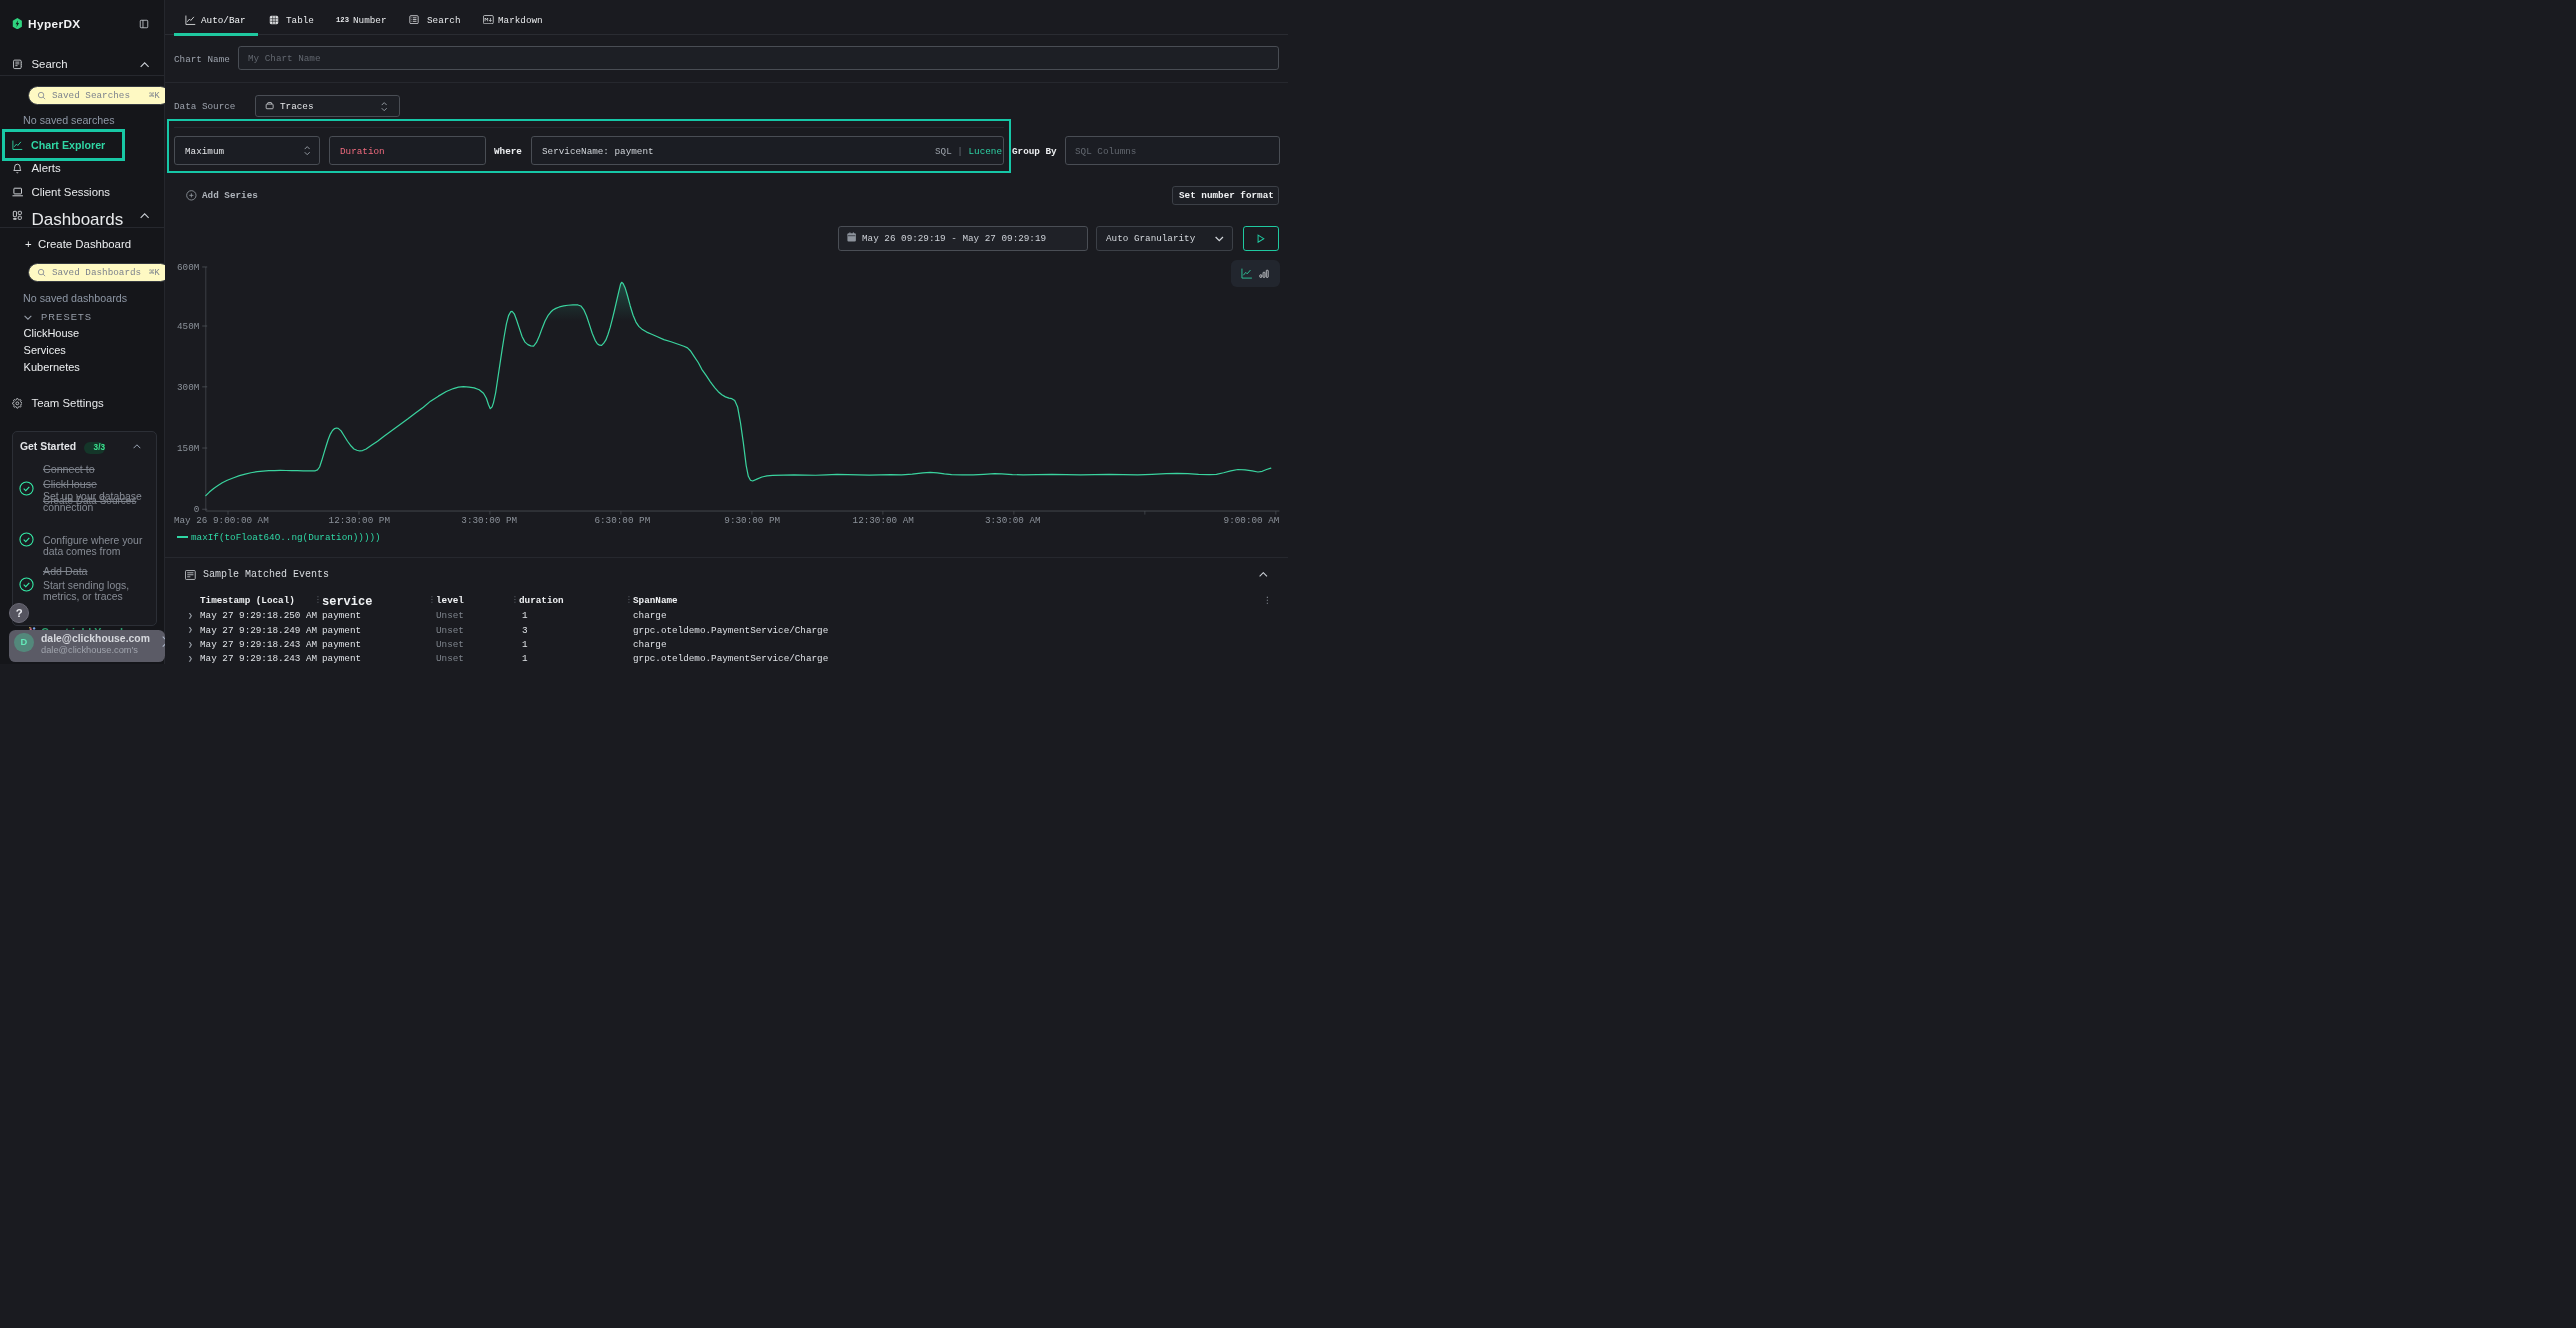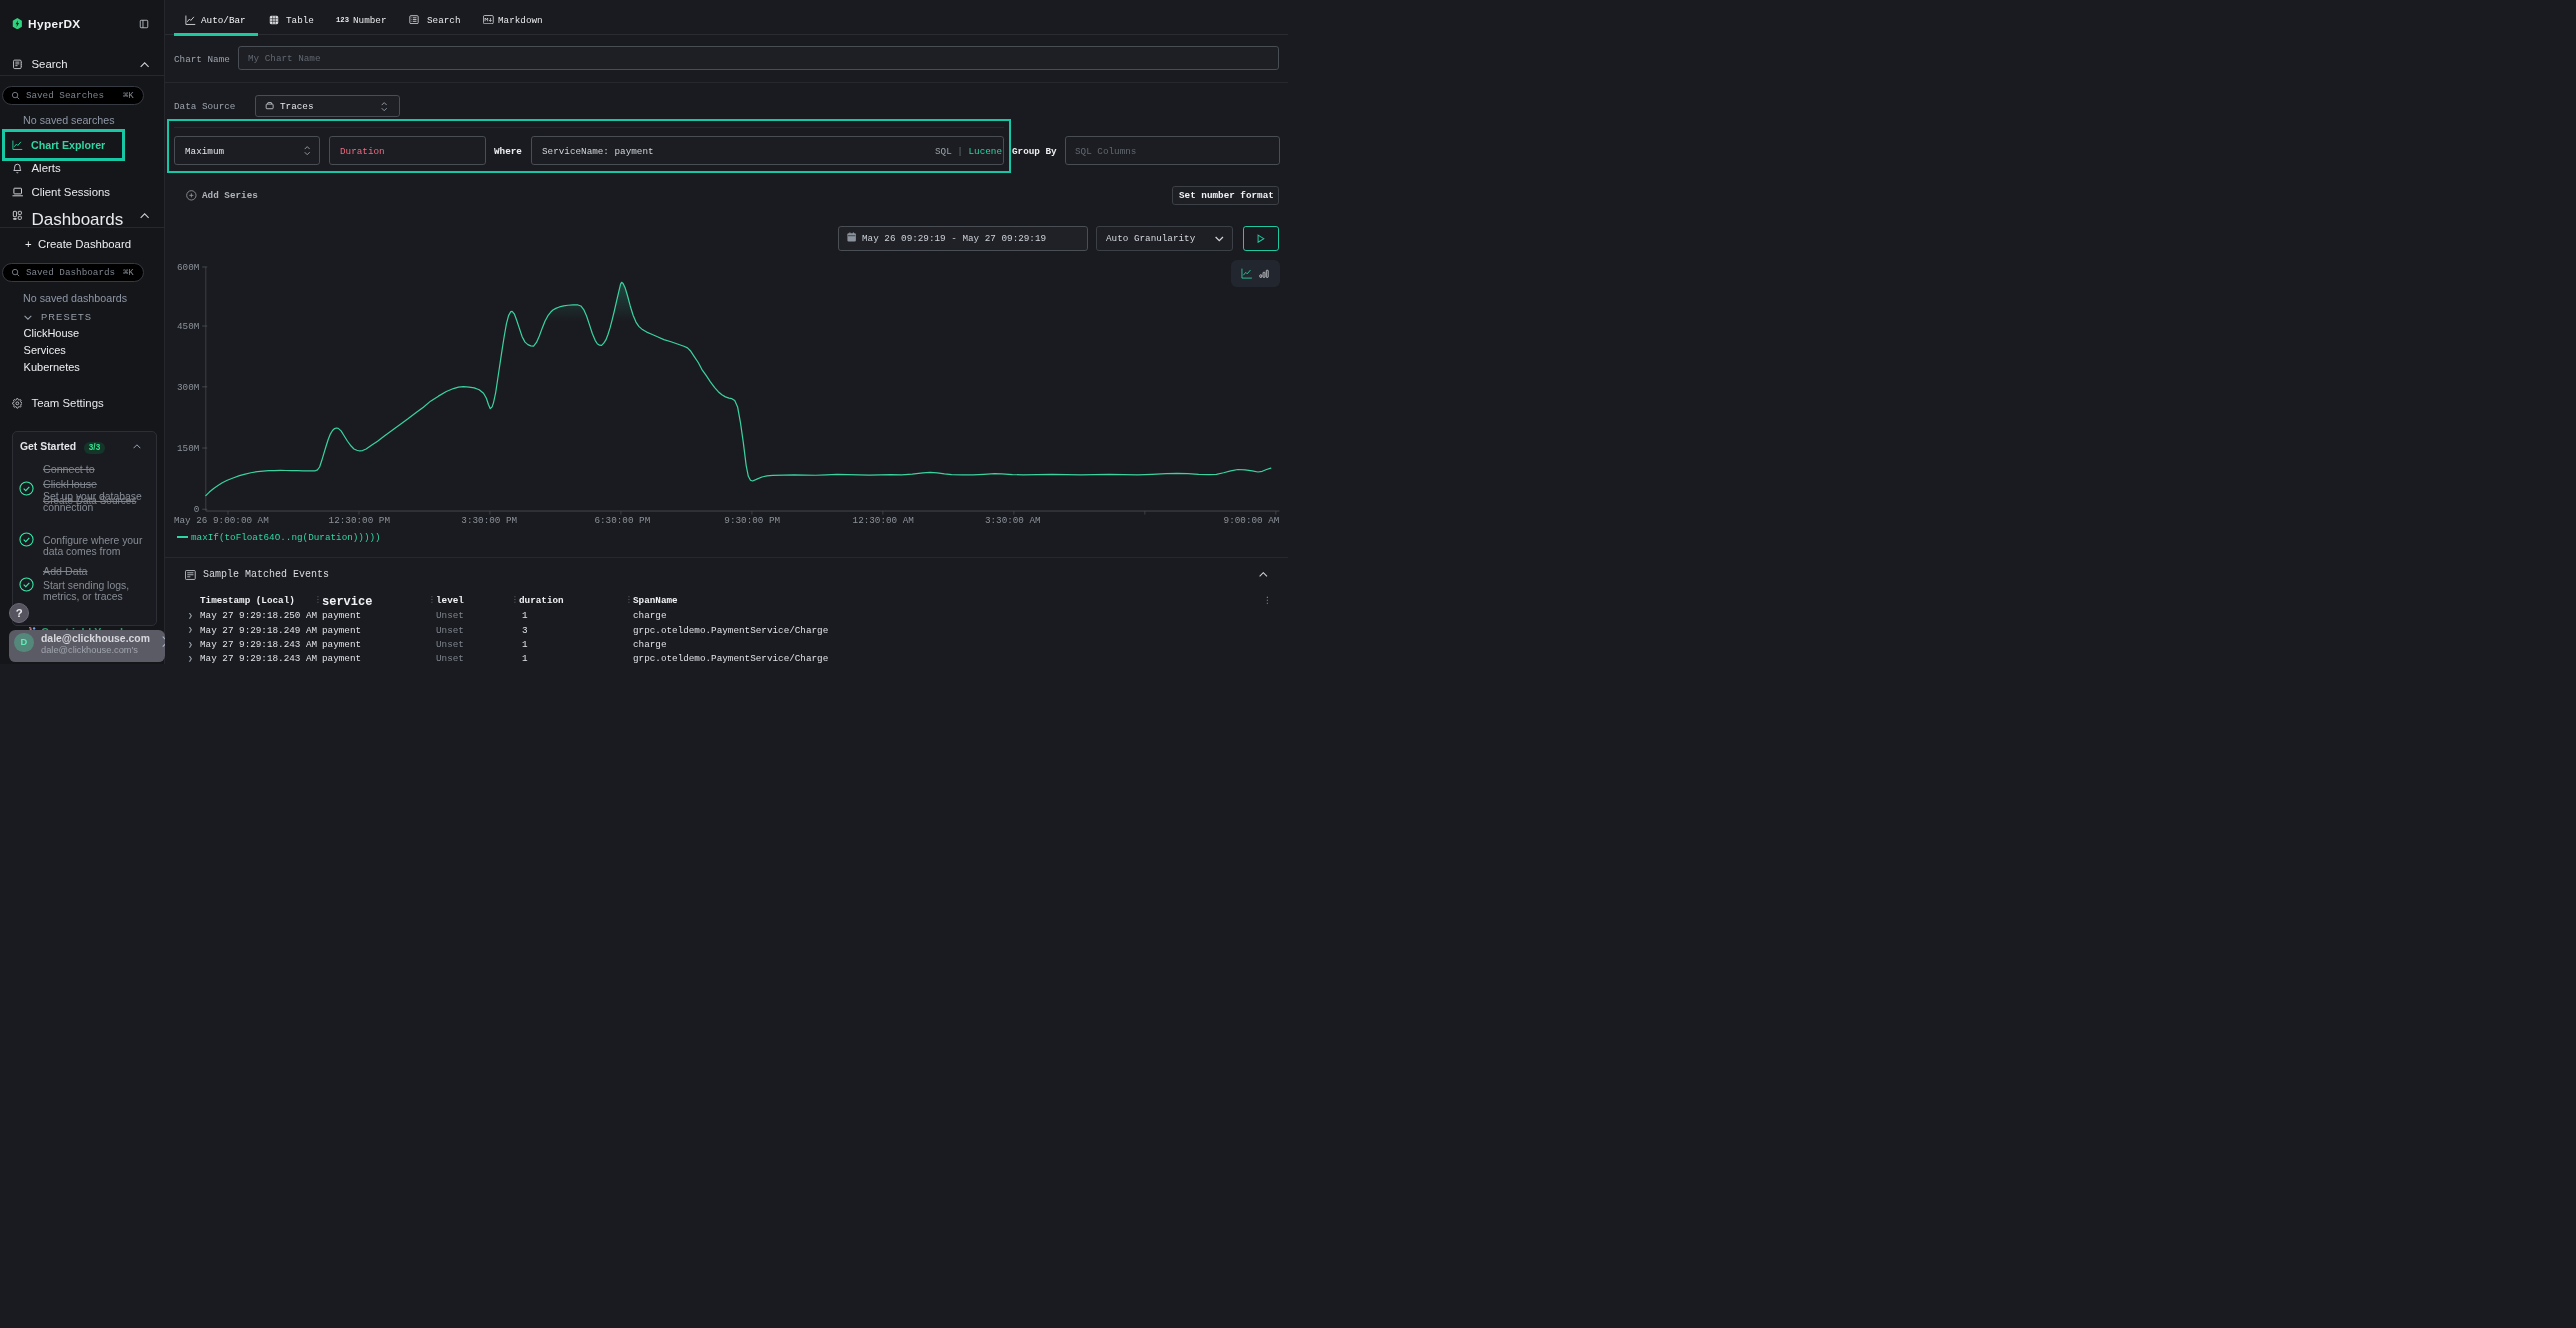--- a/index.html
+++ b/index.html
@@ -2,21 +2,21 @@
 <html style="font-size:11.4px"><head>
 <meta charset="utf-8">
 <style>
 * { margin:0; padding:0; box-sizing:border-box; }
 html,body { width:1288px; height:664px; background:#1a1b20; overflow:hidden; }
 body { font-family:"Liberation Mono", monospace; position:relative; }
 .abs { position:absolute; }
 .sans { font-family:"Liberation Sans", sans-serif; }
 
 #sidebar { position:absolute; left:0; top:0; width:165px; height:664px; background:#15161a; border-right:0.7px solid #25272d; }
-.pill { position:absolute; left:2px; width:142px; height:19.3px; background:#000000; border:0.7px solid #363a41; border-radius:10px; display:flex; align-items:center; color:#7d838d; font-size:9.3px; }
+.pill { position:absolute; left:28px; width:142px; height:19.3px; background:#fef9c3; border:0.7px solid #363a41; border-radius:10px; display:flex; align-items:center; color:#7d838d; font-size:9.3px; }
 .mutedside { color:#8e97a5; font-family:"Liberation Sans", sans-serif; font-size:10.7px; position:absolute; }
 svg { display:block; }
 
 #main { position:absolute; left:165px; top:0; width:1123px; height:664px; background:#1a1b20; }
 .inbox { position:absolute; border:0.7px solid #494d54; border-radius:2.9px; background:#1d1f25; }
 .lbl { position:absolute; color:#9ba1ab; font-size:9.3px; }
 .wlbl { position:absolute; color:#eceef0; font-size:9.3px; font-weight:bold; }
 .ph { color:#62676f; }
 </style>
 </head>
@@ -106,21 +106,21 @@
   <div class="abs sans" style="left:23.6px;top:361px;font-size:11px;color:#eef0f2">Kubernetes</div>
 
   <svg class="abs" style="left:11.8px;top:398px" width="10.7" height="10.7" viewBox="0 0 24 24" fill="none" stroke="#d6d9dd" stroke-width="1.8">
       <circle cx="12" cy="12" r="3.2"></circle>
       <path d="M19.4 15a1.65 1.65 0 0 0 .33 1.82l.06.06a2 2 0 1 1-2.83 2.83l-.06-.06a1.65 1.65 0 0 0-1.82-.33 1.65 1.65 0 0 0-1 1.51V21a2 2 0 1 1-4 0v-.09a1.65 1.65 0 0 0-1-1.51 1.65 1.65 0 0 0-1.82.33l-.06.06a2 2 0 1 1-2.83-2.83l.06-.06a1.65 1.65 0 0 0 .33-1.82 1.65 1.65 0 0 0-1.51-1H3a2 2 0 1 1 0-4h.09a1.65 1.65 0 0 0 1.51-1 1.65 1.65 0 0 0-.33-1.82l-.06-.06a2 2 0 1 1 2.83-2.83l.06.06a1.65 1.65 0 0 0 1.82.33h0a1.65 1.65 0 0 0 1-1.51V3a2 2 0 1 1 4 0v.09a1.65 1.65 0 0 0 1 1.51h0a1.65 1.65 0 0 0 1.82-.33l.06-.06a2 2 0 1 1 2.83 2.83l-.06.06a1.65 1.65 0 0 0-.33 1.82v0a1.65 1.65 0 0 0 1.51 1H21a2 2 0 1 1 0 4h-.09a1.65 1.65 0 0 0-1.51 1z"></path>
     </svg>
   <div class="abs sans" style="left:31.5px;top:397px;font-size:11.4px;color:#e8eaec">Team Settings</div>
 
   <div class="abs" style="left:11.8px;top:431px;width:145px;height:195px;background:#1a1b20;border:0.7px solid #2c2f36;border-radius:5px"></div>
   <div class="abs sans" style="left:20px;top:441px;font-size:10.4px;font-weight:bold;color:#e3e5e8">Get Started</div>
-  <div class="abs sans" style="left:84px;top:442px;width:21px;height:11.8px;background:#143629;border-radius:6.4px;color:#3be28f;font-size:8.2px;font-weight:bold;text-align:center;line-height:12px">3/3</div>
+  <div class="abs sans" style="left:84px;top:442px;width:21px;height:11.8px;background:#143629;border-radius:6.4px;color:#3be28f;font-size:8.2px;font-weight:bold;text-align:right;line-height:12px">3/3</div>
   <svg class="abs" style="left:133px;top:444px" width="7.9" height="5" viewBox="0 0 14 8" fill="none" stroke="#aab6c6" stroke-width="1.6">
       <path d="M1 7 L7 1 L13 7"></path>
     </svg>
 
   <svg class="abs" style="left:19.3px;top:481px" width="15" height="15" viewBox="0 0 24 24" fill="none" stroke="#35eda9" stroke-width="1.7">
       <circle cx="12" cy="12" r="10.5"></circle>
       <path d="M7.5 12.2 L10.8 15.4 L16.5 9.3"></path>
     </svg>
   <div class="abs sans" style="left:43px;top:462px;font-size:10.7px;color:#7f848d;line-height:15px"><span style="text-decoration:line-through">Connect to</span><br><span style="text-decoration:line-through">ClickHouse</span></div>
   <div class="abs sans" style="left:43px;top:491px;font-size:10.4px;color:#878c95;line-height:11.3px">Set up your database<br>connection</div>

